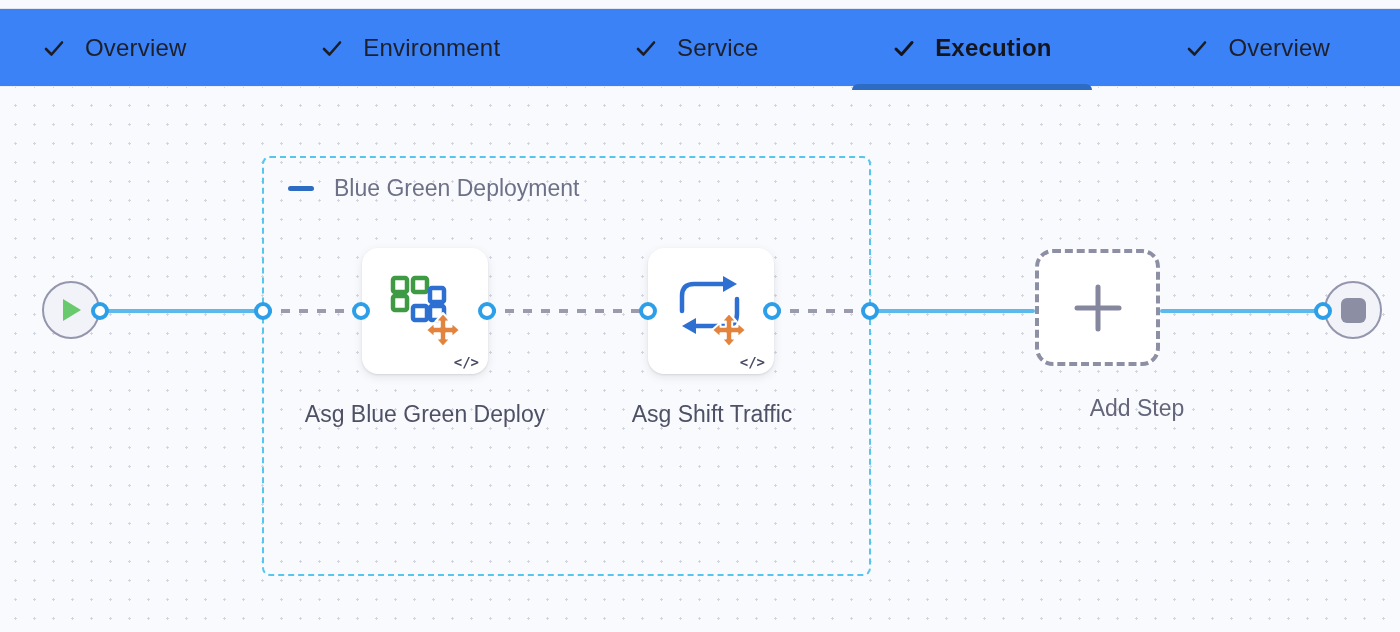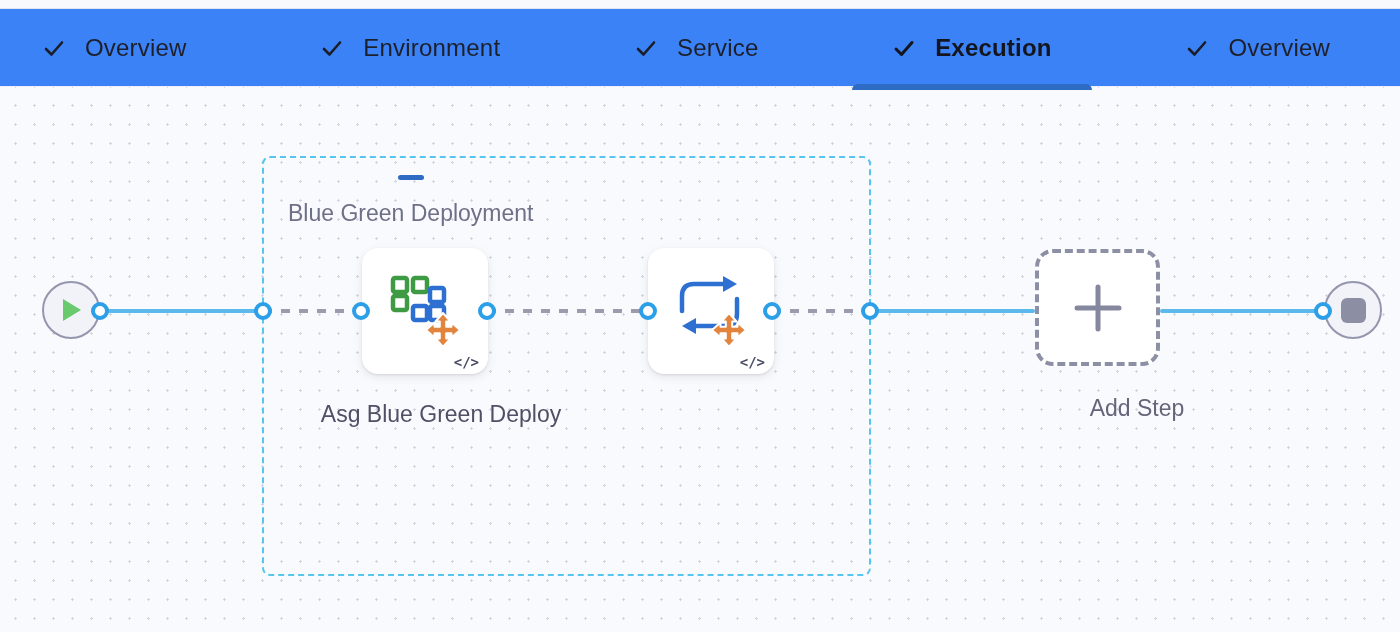--- a/index.html
+++ b/index.html
@@ -35,21 +35,21 @@
     background:#ffffff; border:4.5px solid #2d9fe9; z-index:6; }
 
   .edge { position:absolute; height:4px; top:222px; z-index:2; }
   .edge.solid { background:#5bb9ec; border-radius:2px; }
   .edge.dashed { background:repeating-linear-gradient(90deg,
       #9a9cae 0 9px, transparent 9px 18px); }
 
   .stage-group { position:absolute; left:262px; top:69px; width:609px; height:420px;
     border:2px dashed #56c6ec; border-radius:8px; z-index:1; }
   .stage-group-header { position:absolute; left:24px; top:17px; display:flex;
-    align-items:center; gap:20px;flex-direction:column; }
+    align-items:center; gap:20px; }
   .collapse-btn { width:26px; height:5px; border-radius:3px; background:#2e6bc2;
     cursor:pointer; flex:0 0 auto; }
   .stage-group-label { font-size:23px; color:#6e7087; white-space:nowrap; }
 
   .step-card { position:absolute; top:161px; width:126px; height:126px;
     background:#ffffff; border-radius:16px; z-index:5; cursor:pointer;
     box-shadow:0 1px 2px rgba(40,41,61,.10), 0 3px 8px rgba(96,97,112,.14);
     display:flex; align-items:center; justify-content:center; }
   .step-badge { position:absolute; right:9px; bottom:4px; font-size:14px;
     font-weight:700; color:#474a63;
@@ -184,16 +184,17 @@
 
   <div class="port" style="left:91px;  top:215px;"></div>
   <div class="port" style="left:254px; top:215px;"></div>
   <div class="port" style="left:352px; top:215px;"></div>
   <div class="port" style="left:478px; top:215px;"></div>
   <div class="port" style="left:639px; top:215px;"></div>
   <div class="port" style="left:763px; top:215px;"></div>
   <div class="port" style="left:861px; top:215px;"></div>
   <div class="port" style="left:1314px; top:215px;"></div>
 
-  <div class="step-label" style="left:316px;">Asg Blue Green Deploy</div>
+  <div class="step-label" style="left:300px;">Asg Blue Green Deploy</div>
+  <div class="step-label" style="left:587px;">Asg Shift Traffic</div>
   <div class="add-step-label">Add Step</div>
 
 </div>
 
 </body></html>

